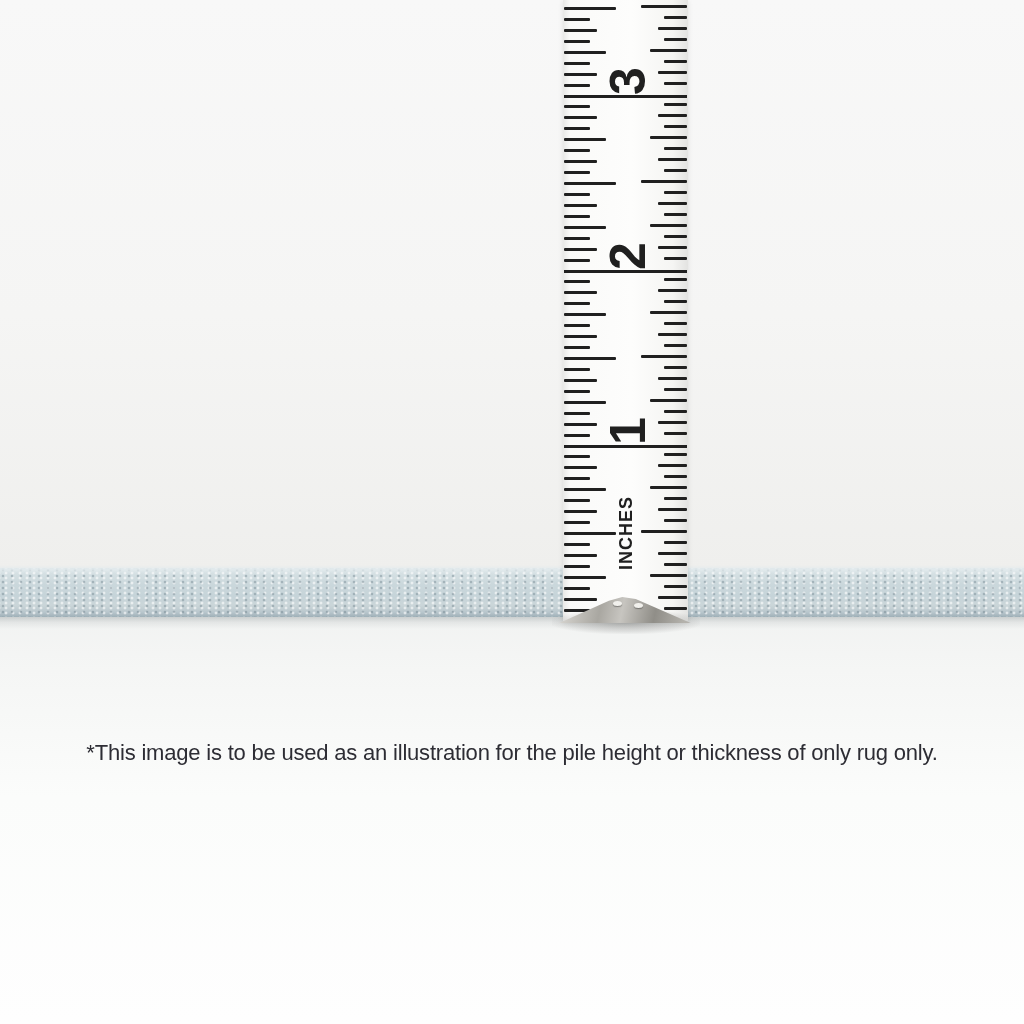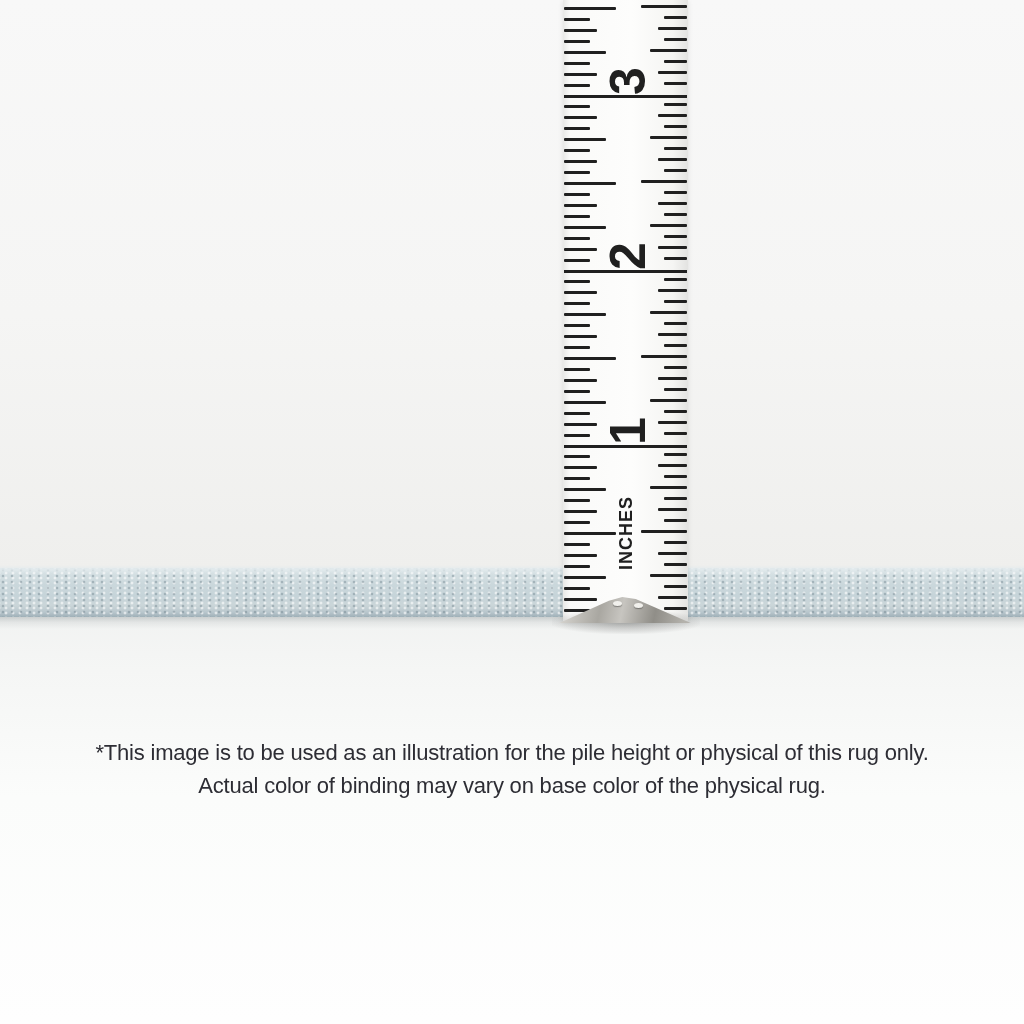--- a/index.html
+++ b/index.html
@@ -172,16 +172,15 @@
       <div class="tick right" style="top: 5px; width: 46px; background: rgb(32, 32, 32);"></div>
       <div class="num" style="top: 431px; color: rgb(32, 32, 32);">1</div>
       <div class="num" style="top: 256px; color: rgb(32, 32, 32);">2</div>
       <div class="num" style="top: 81px; color: rgb(32, 32, 32);">3</div>
     </div>
 
   <div class="clip-shadow"></div>
   <div class="clip"></div>
 
   <div class="disclaimer">
-    <div>*This image is to be used as an illustration for the pile height or physical of this rug only.</div>
-    <div>Actual color of binding may vary on base color of the physical rug.</div>
+    <div>*This image is to be used as an illustration for the pile height or thickness of only rug only.</div>
   </div>
 </div>
 
 </body></html>

